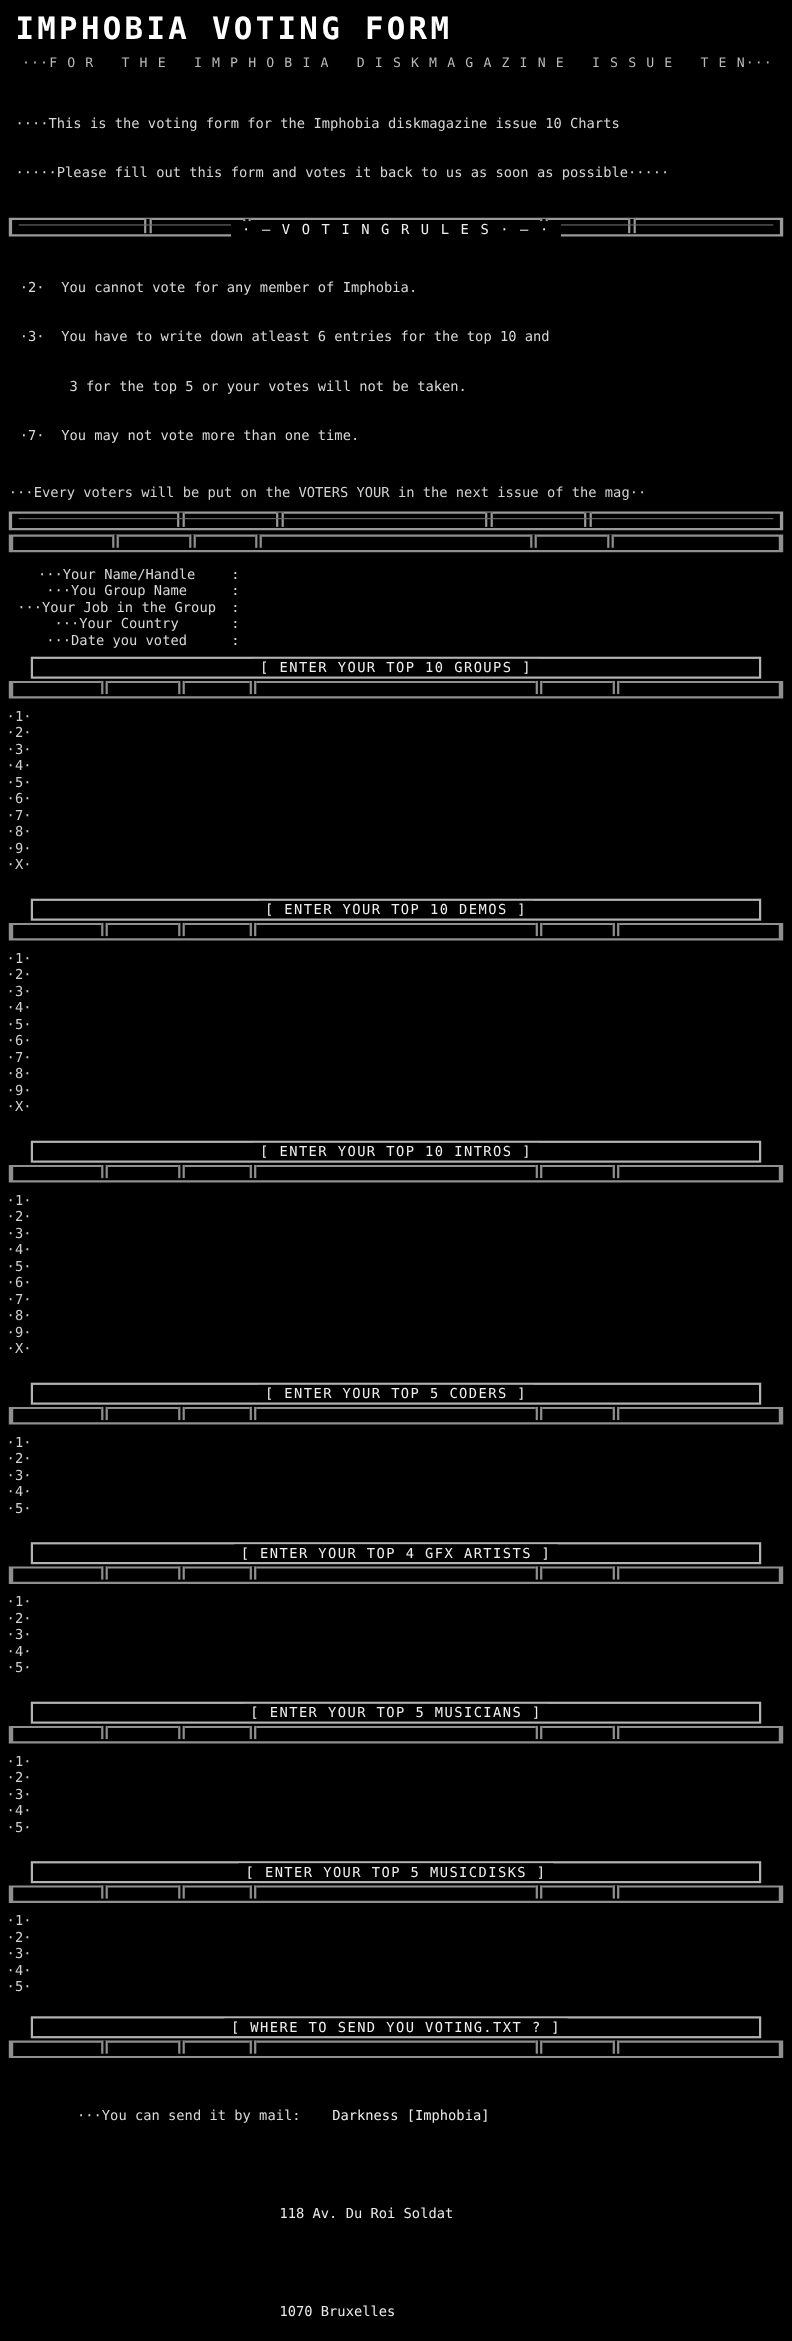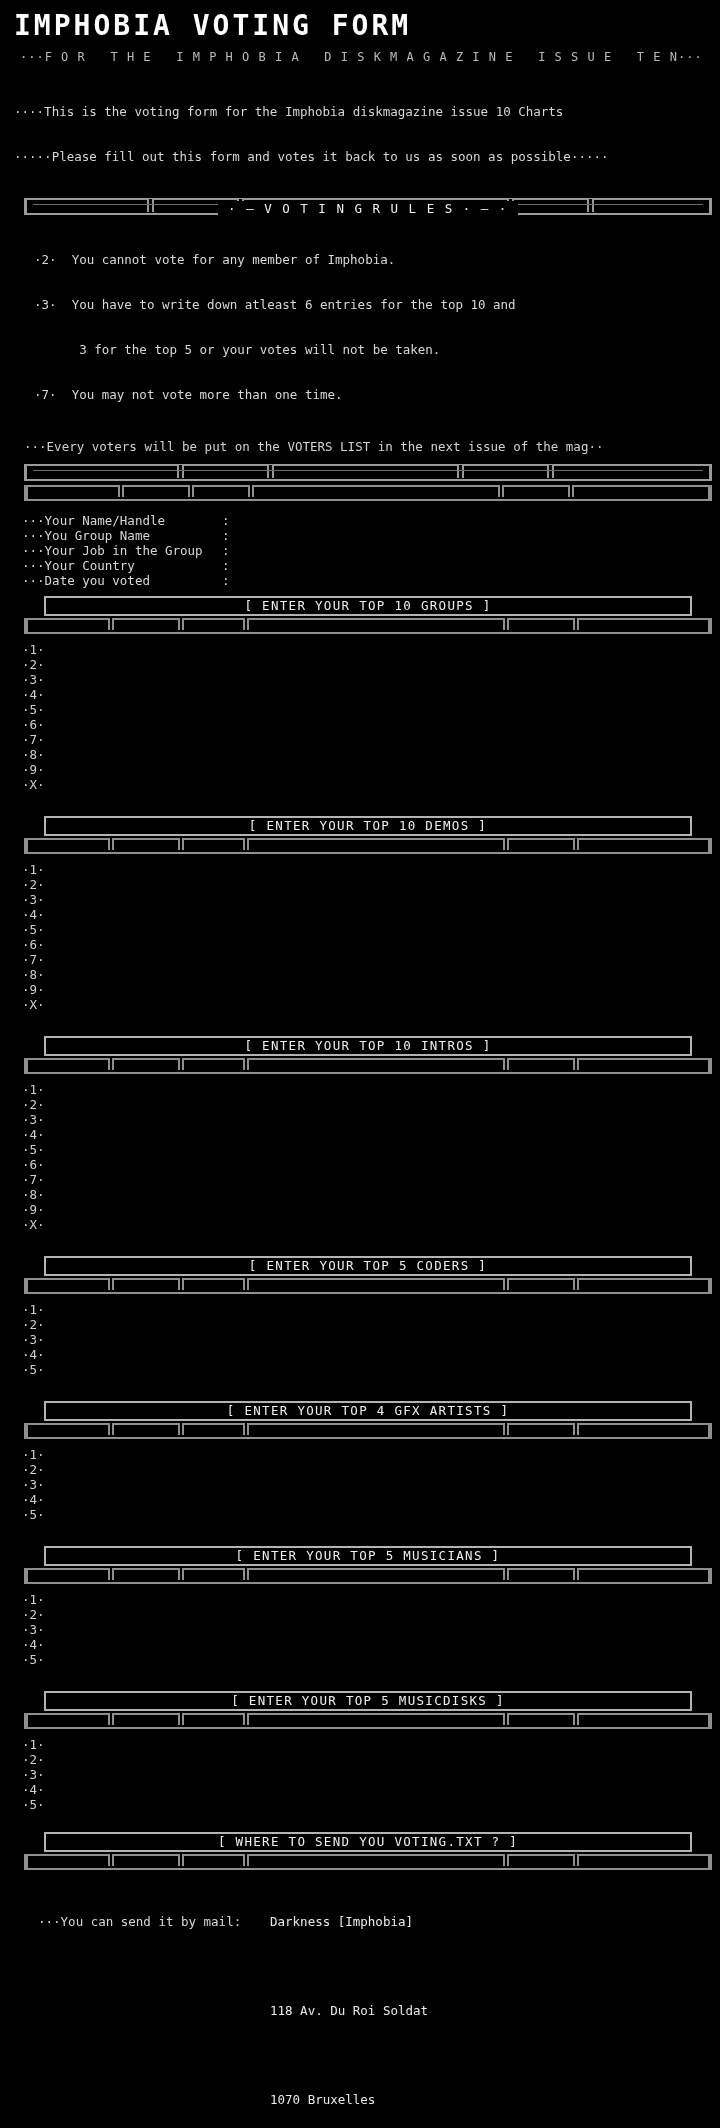--- a/index.html
+++ b/index.html
@@ -56,35 +56,35 @@
 
   .subbar{
     margin:2px 8px 4px 8px;
     height:12px;
     border:2px solid #8f8f8f;
     border-left-width:4px;border-right-width:4px;
     position:relative;
   }
   .subbar .tick{position:absolute;top:-2px;height:12px;width:2px;background:#000;border-left:2px solid #8f8f8f;border-right:2px solid #8f8f8f;}
 
-  .section{margin-bottom:2px;padding-left:16px;}
+  .section{margin-bottom:2px;}
   .rules{padding:6px 0 0 18px;color:#d8d8d8;white-space:pre;font-size:12.5px;line-height:15px;}
   .note{padding:8px 0 0 8px;color:#d2d2d2;white-space:pre;font-size:12.5px;}
 
-  .fields{padding:8px 0 0 6px;}
+  .fields{padding:8px 0 0 6px;text-align:center;}
   .field-row{display:flex;white-space:pre;font-size:12.5px;line-height:15px;color:#d8d8d8;}
   .field-label{width:200px;}
   .field-colon{width:16px;}
   .field-value{flex:1;color:#ffffff;}
 
   .entries{padding:4px 0 0 6px;}
   .entry{white-space:pre;font-size:12.5px;line-height:15px;color:#d0d0d0;}
 
   .contact{padding:10px 0 0 22px;white-space:pre;font-size:12.5px;line-height:15px;color:#d8d8d8;}
-  .contact .blk{display:flex;}
+  .contact .blk{display:flex;margin-left:48px;}
   .contact .lead{width:232px;}
   .contact .val{color:#eaeaea;}
   .contact .indent{padding-left:232px;margin-top:44px;}
   .spacer10{height:10px;}
   .spacer14{height:14px;}
 </style>
 </head>
 <body>
 
 <div class="page">
@@ -108,21 +108,21 @@
     </div>
     <div style="text-align:center;margin-top:-17px;position:relative;">
       <span style="background:#000;padding:0 10px;font-size:12.5px;letter-spacing:1.5px;color:#efefef;">·  —  V O T I N G   R U L E S  ·  —  ·</span>
     </div>
     <div class="rules">
       <div>·2·  You cannot vote for any member of Imphobia.</div>
       <div>·3·  You have to write down atleast 6 entries for the top 10 and</div>
       <div>      3 for the top 5 or your votes will not be taken.</div>
       <div>·7·  You may not vote more than one time.</div>
     </div>
-    <div class="note">···Every voters will be put on the VOTERS LIST in the next issue of the mag··</div>
+    <div class="note">···Every voters will be put on the VOTERS YOUR in the next issue of the mag··</div>
     <div class="bar" style="margin-top:10px">
       <span class="notch" style="left:150px"></span>
       <span class="notch" style="left:240px"></span>
       <span class="notch" style="left:430px"></span>
       <span class="notch" style="left:520px"></span>
     </div>
   </div>
 
   <div class="section">
     <div class="subbar">

